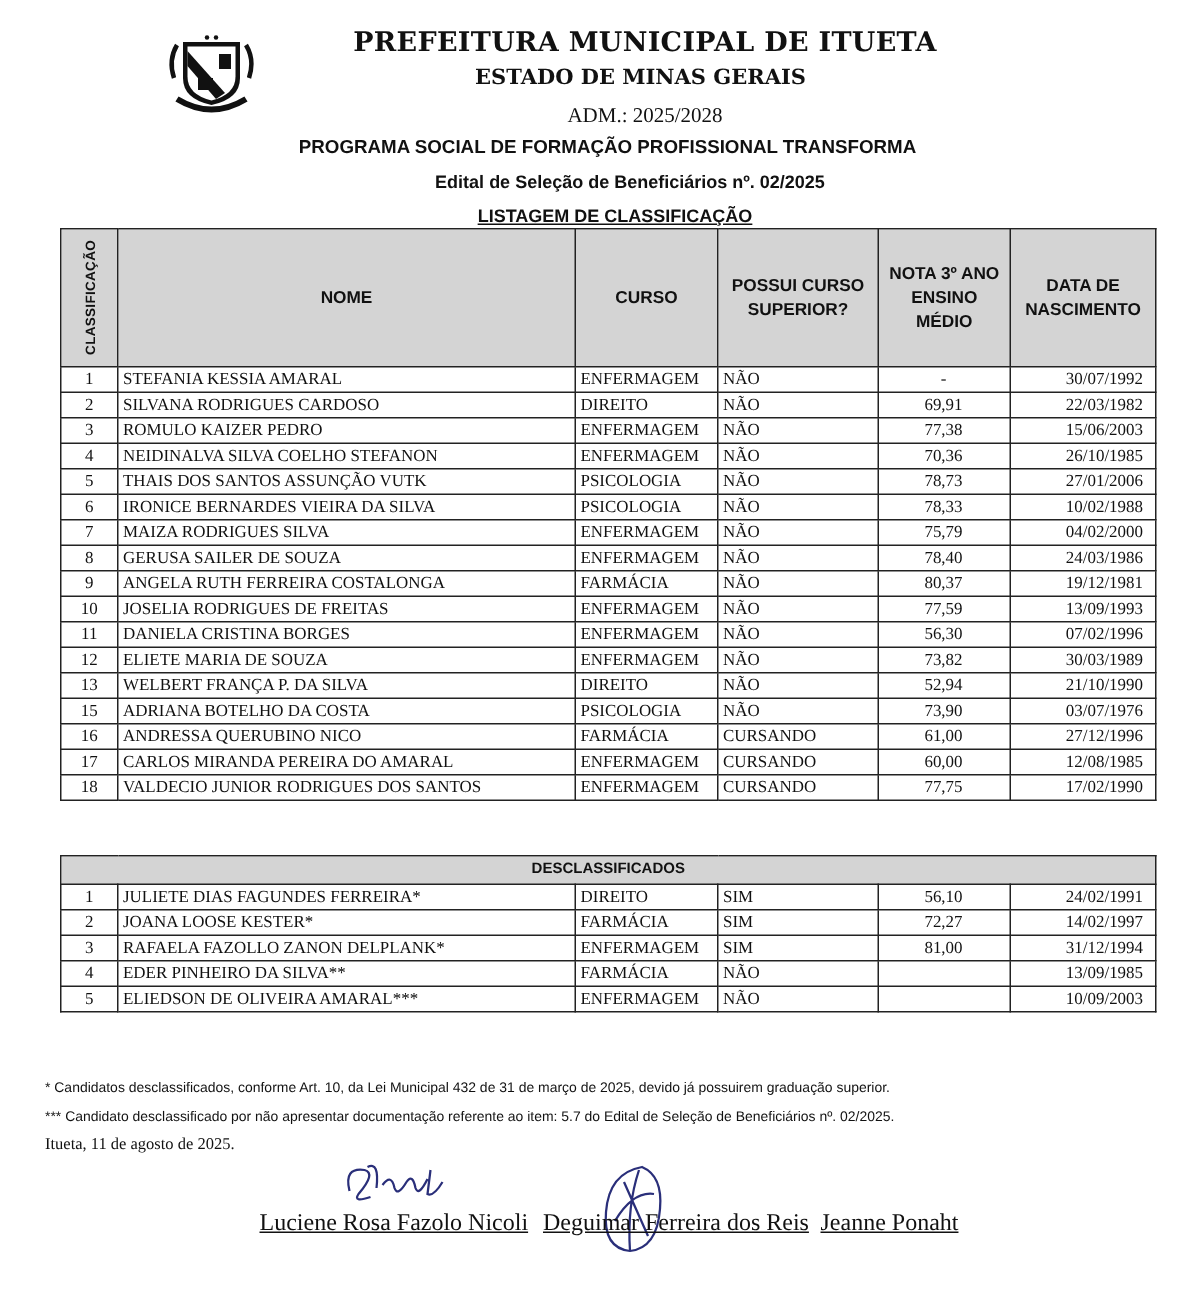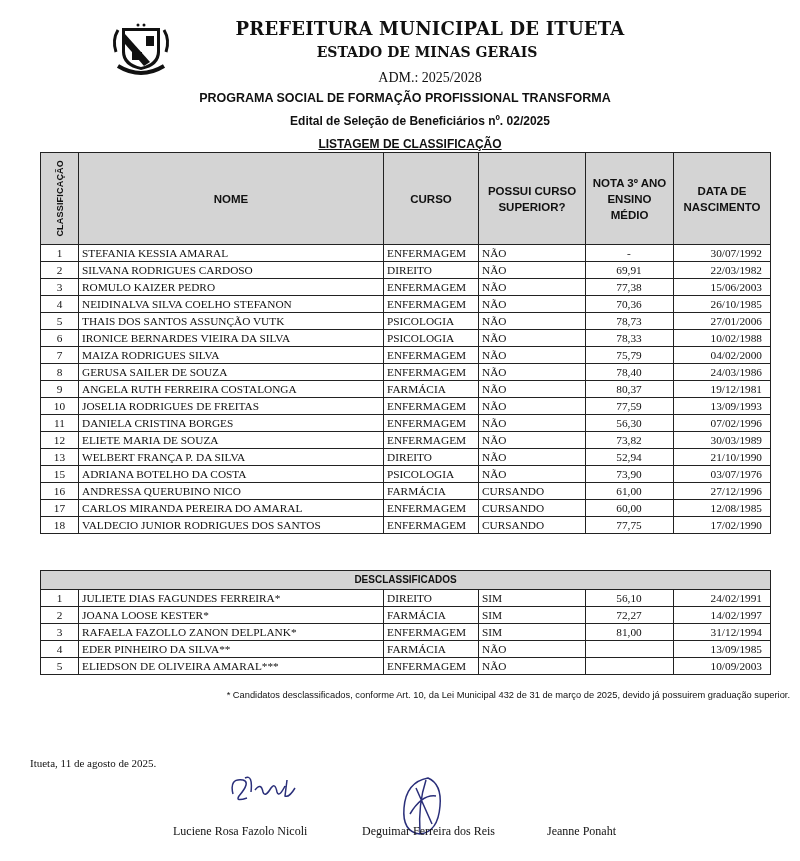--- a/index.html
+++ b/index.html
@@ -22,24 +22,24 @@
   thead th { background: #d4d4d4; font-family: "Liberation Sans", sans-serif; font-weight: bold; font-size: 11.5px; height: 91px; line-height: 16px; white-space: normal; }
   th.vert { padding: 0; }
   th.vert div { writing-mode: vertical-rl; transform: rotate(180deg); margin: 0 auto; font-size: 9px; letter-spacing: 0.2px; }
   td.num { text-align: center; }
   td.nota { text-align: center; padding-right: 4px; }
   td.nota.dash { text-align: center; }
   td.date { text-align: right; padding-right: 8px; }
   .disq { top: 570px; border: 1.5px solid #111; }
   .disq th { background: #d4d4d4; font-family: "Liberation Sans", sans-serif; font-weight: bold; font-size: 10px; height: 18px; }
 
-  .notes { position: absolute; left: 30px; top: 686px; width: 760px; font-family: "Liberation Sans", sans-serif; font-size: 9.3px; line-height: 18.5px; text-align: right; }
+  .notes { position: absolute; left: 30px; top: 716px; width: 760px; font-family: "Liberation Sans", sans-serif; font-size: 9.3px; line-height: 18.5px; }
   .notes div { white-space: nowrap; }
   .place { position: absolute; left: 30px; top: 757px; font-size: 11px; }
-  .sig { position: absolute; top: 824px; font-size: 12px; white-space: nowrap; }
+  .sig { position: absolute; top: 807px; font-size: 16px; white-space: nowrap; text-decoration: underline; }
   .sig1 { left: 173px; } .sig2 { left: 362px; } .sig3 { left: 547px; }
   .sigmark { position: absolute; }
 </style>
 </head>
 <body>
 
 <svg class="logo" viewBox="0 0 62 55">
   <path d="M6 30 Q2 18 8 8" stroke="#111" stroke-width="3" fill="none"></path>
   <path d="M56 30 Q60 18 54 8" stroke="#111" stroke-width="3" fill="none"></path>
   <path d="M12 6 L50 6 L50 30 Q50 44 31 48 Q12 44 12 30 Z" fill="#111"></path>
@@ -273,20 +273,21 @@
         <td>ENFERMAGEM</td>
         <td>NÃO</td>
         <td class="nota"></td>
         <td class="date">10/09/2003</td>
       </tr>
     </tbody>
 </table>
 
 <div class="notes">
   <div>* Candidatos desclassificados, conforme Art. 10, da Lei Municipal 432 de 31 de março de 2025, devido já possuirem graduação superior.</div>
+  <div>*** Candidato desclassificado por não apresentar documentação referente ao item: 5.7  do Edital de Seleção de Beneficiários nº. 02/2025.</div>
 </div>
 
 <div class="place">Itueta, 11 de agosto de 2025.</div>
 
 <svg class="sigmark" style="left:225px; top:772px;" width="80" height="36" viewBox="0 0 80 36">
   <path d="M8 22 Q4 6 18 8 Q26 10 14 24 Q10 30 22 26 M20 6 Q28 2 26 20 M30 18 Q36 10 38 20 Q40 26 46 16 Q50 10 52 20 Q54 26 60 14 M62 8 L60 24 Q64 26 70 16" stroke="#2a2f7a" stroke-width="1.5" fill="none"></path>
 </svg>
 <svg class="sigmark" style="left:398px; top:774px;" width="48" height="66" viewBox="0 0 48 66">
   <path d="M30 4 Q8 8 6 34 Q4 58 22 60 Q40 58 42 32 Q44 10 30 4 Z M18 14 L34 50 M12 40 Q24 20 38 22 M28 6 Q20 30 22 60" stroke="#2a2f7a" stroke-width="1.5" fill="none"></path>
 </svg>

